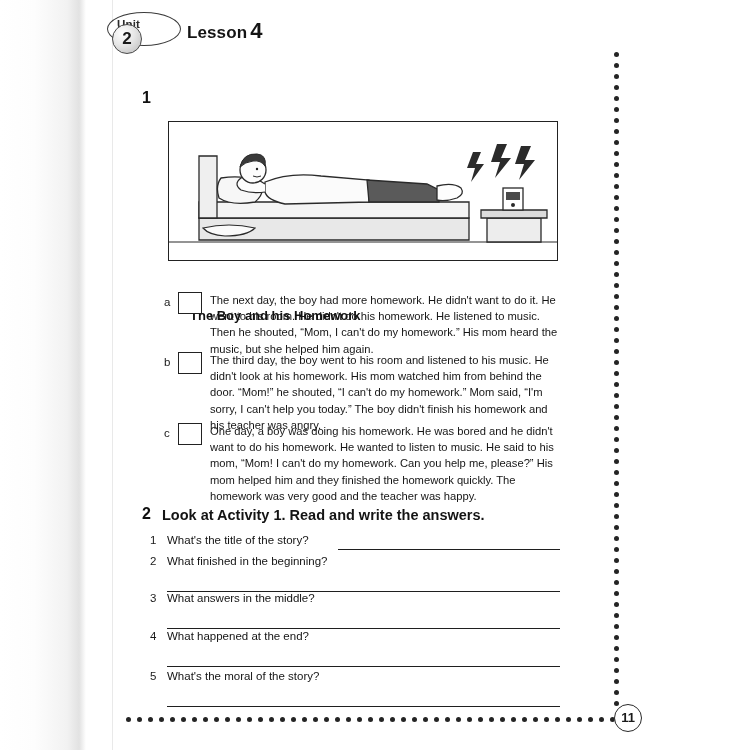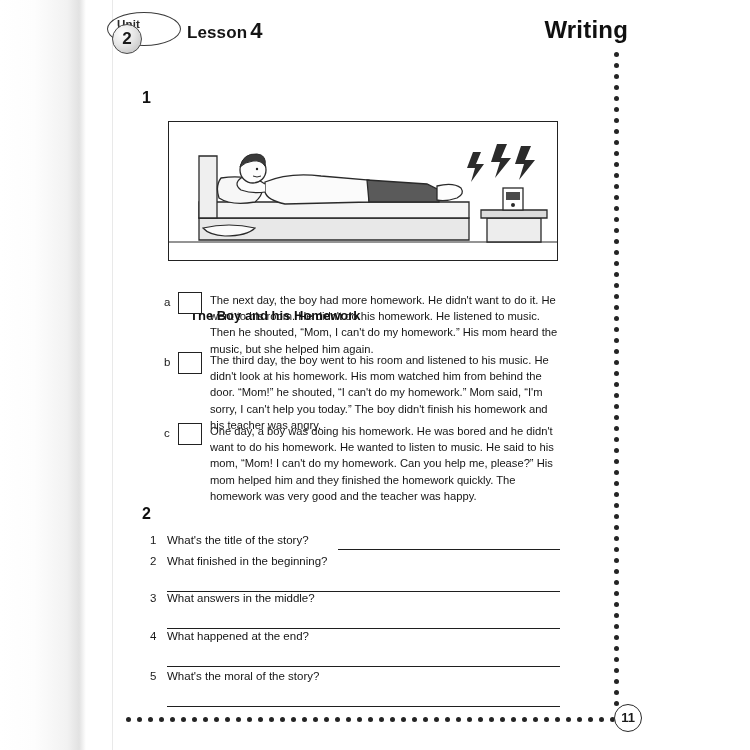--- a/index.html
+++ b/index.html
@@ -252,21 +252,20 @@
     <div class="ellipse-outer"></div>
     <div class="unit-word">Unit</div>
     <div class="unit-circle"></div>
     <div class="unit-num">2</div>
   </div>
 
   <div class="lesson-label">
     <span>Lesson</span><span class="lesson-num">4</span>
   </div>
 
-  <div class="page-heading">Writing</div>
 
   <div class="dots-right" id="dots-right">
       <span class="dot" style="left: 0px; top: 0px; background: rgb(36, 36, 36);"></span>
       <span class="dot" style="left: 0px; top: 11px; background: rgb(36, 36, 36);"></span>
       <span class="dot" style="left: 0px; top: 22px; background: rgb(36, 36, 36);"></span>
       <span class="dot" style="left: 0px; top: 33px; background: rgb(36, 36, 36);"></span>
       <span class="dot" style="left: 0px; top: 44px; background: rgb(36, 36, 36);"></span>
       <span class="dot" style="left: 0px; top: 55px; background: rgb(36, 36, 36);"></span>
       <span class="dot" style="left: 0px; top: 66px; background: rgb(36, 36, 36);"></span>
       <span class="dot" style="left: 0px; top: 77px; background: rgb(36, 36, 36);"></span>
@@ -432,20 +431,21 @@
     <div class="para-text">The third day, the boy went to his room and listened to his music. He didn't look at his homework. His mom watched him from behind the door. “Mom!” he shouted, “I can't do my homework.” Mom said, “I'm sorry, I can't help you today.” The boy didn't finish his homework and his teacher was angry.</div>
   </div>
 
   <div class="para-row" id="para-c">
     <div class="para-letter">c</div>
     <div class="para-box"></div>
     <div class="para-text">One day, a boy was doing his homework. He was bored and he didn't want to do his homework. He wanted to listen to music. He said to his mom, “Mom! I can't do my homework. Can you help me, please?” His mom helped him and they finished the homework quickly. The homework was very good and the teacher was happy.</div>
   </div>
 
   <div class="act-num" id="act2-num">2</div>
+  <div class="act-title" id="act2-title">Look at Activity 1. Read and write the answers.</div>
 
   <div class="q-row" id="q1">
     <div class="q-num">1</div>
     <div class="q-text">What's the title of the story?</div>
     <div class="q-line" style="left:188px; width:222px;"></div>
   </div>
 
   <div class="q-row" id="q2">
     <div class="q-num">2</div>
     <div class="q-text">What finished in the beginning?</div>

